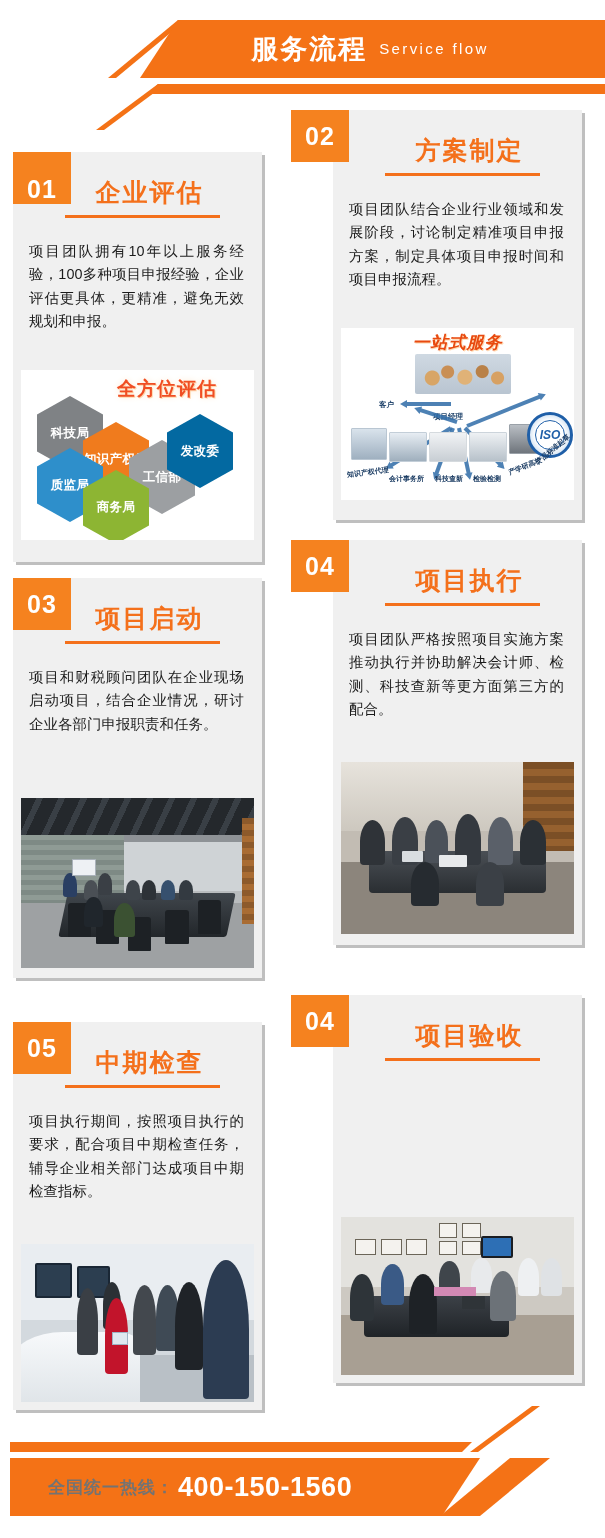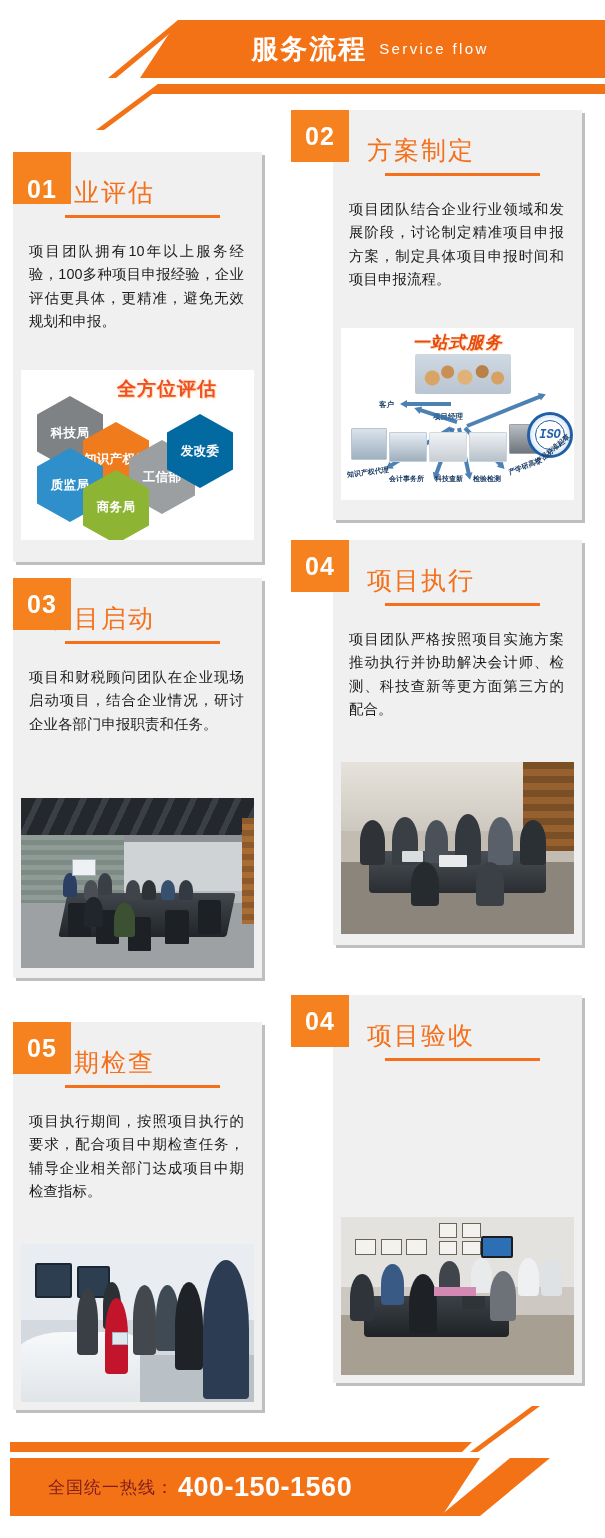--- a/index.html
+++ b/index.html
@@ -57,22 +57,22 @@
     width: 58px; height: 52px;
     background: #F5821F;
     color: #ffffff;
     font-size: 25px; font-weight: 700;
     display: flex; align-items: center; justify-content: center;
     letter-spacing: 1px;
     z-index: 5;
   }
   .card-title {
     color: #F4701B;
-    font-size: 26px; font-weight: 400; letter-spacing: 2px;
-    text-align: left;
+    font-size: 26px; font-weight: 700; letter-spacing: 2px;
+    text-align: center;
     padding-top: 4px;
   }
   .title-rule {
     height: 3px; background: #F4701B;
     margin: 6px auto 0 auto;
   }
   .card-body {
     color: #1b1b1b;
     font-size: 14.4px;
     line-height: 1.62;
@@ -206,21 +206,21 @@
   }
   .ftr-stripe-tail {
     position: absolute; left: 430px; bottom: 64px; width: 110px; height: 46px;
     background: #F47216;
     clip-path: polygon(102px 0, 110px 0, 48px 46px, 40px 46px);
   }
   .ftr-text {
     position: absolute; left: 48px; bottom: 0; height: 58px;
     display: flex; align-items: center; white-space: nowrap;
   }
-  .ftr-label { color: #7f1d1d; font-size: 17px; font-weight: 400; letter-spacing: 1px; }
+  .ftr-label { color: #737373; font-size: 17px; font-weight: 700; letter-spacing: 1px; }
   .ftr-phone { color: #ffffff; font-size: 27px; font-weight: 700; letter-spacing: 0.5px; margin-left: 4px; }
 </style>
 </head>
 <body>
 
 <div id="page">
 
   <div class="header-wrap">
     <div class="hdr-main-tail"></div>
     <div class="hdr-main"></div>
@@ -263,21 +263,21 @@
   </div>
   <div class="badge" style="left:13px; top:152px;align-items:flex-end;">
     <span>01</span>
   </div>
 
   <div class="card" style="left:333px; top:110px; width:249px; height:410px;">
     <div class="card-title" style="margin-top:20px; margin-left:34px; width:205px; font-size:25px;">方案制定</div>
     <div class="title-rule" style="width:155px; margin-left:52px;"></div>
     <div class="card-body" style="margin:22px 24px 0 16px; width:215px;">项目团队结合企业行业领域和发展阶段，讨论制定精准项目申报方案，制定具体项目申报时间和项目申报流程。</div>
 
-    <div class="oss" style="position:absolute; left:8px; top:218px; width:233px; height:172px;font-family:Liberation Mono, monospace;">
+    <div class="oss" style="position:absolute; left:8px; top:218px; width:233px; height:172px;">
       <div class="oss-title">一站式服务</div>
       <div class="oss-photo"></div>
 
       <div class="oss-node" style="left:38px; top:72px;">客户</div>
       <div class="oss-node" style="left:92px; top:84px;">项目经理</div>
 
       <div class="oss-arrow" style="left:110px; top:74px; width:46px; transform: rotate(180deg);"></div>
       <div class="oss-arrow" style="left:116px; top:92px; width:40px; transform: rotate(198deg);"></div>
       <div class="oss-arrow" style="left:126px; top:96px; width:80px; transform: rotate(-22deg);"></div>
       <div class="oss-arrow" style="left:110px; top:98px; width:72px; transform: rotate(148deg);"></div>

